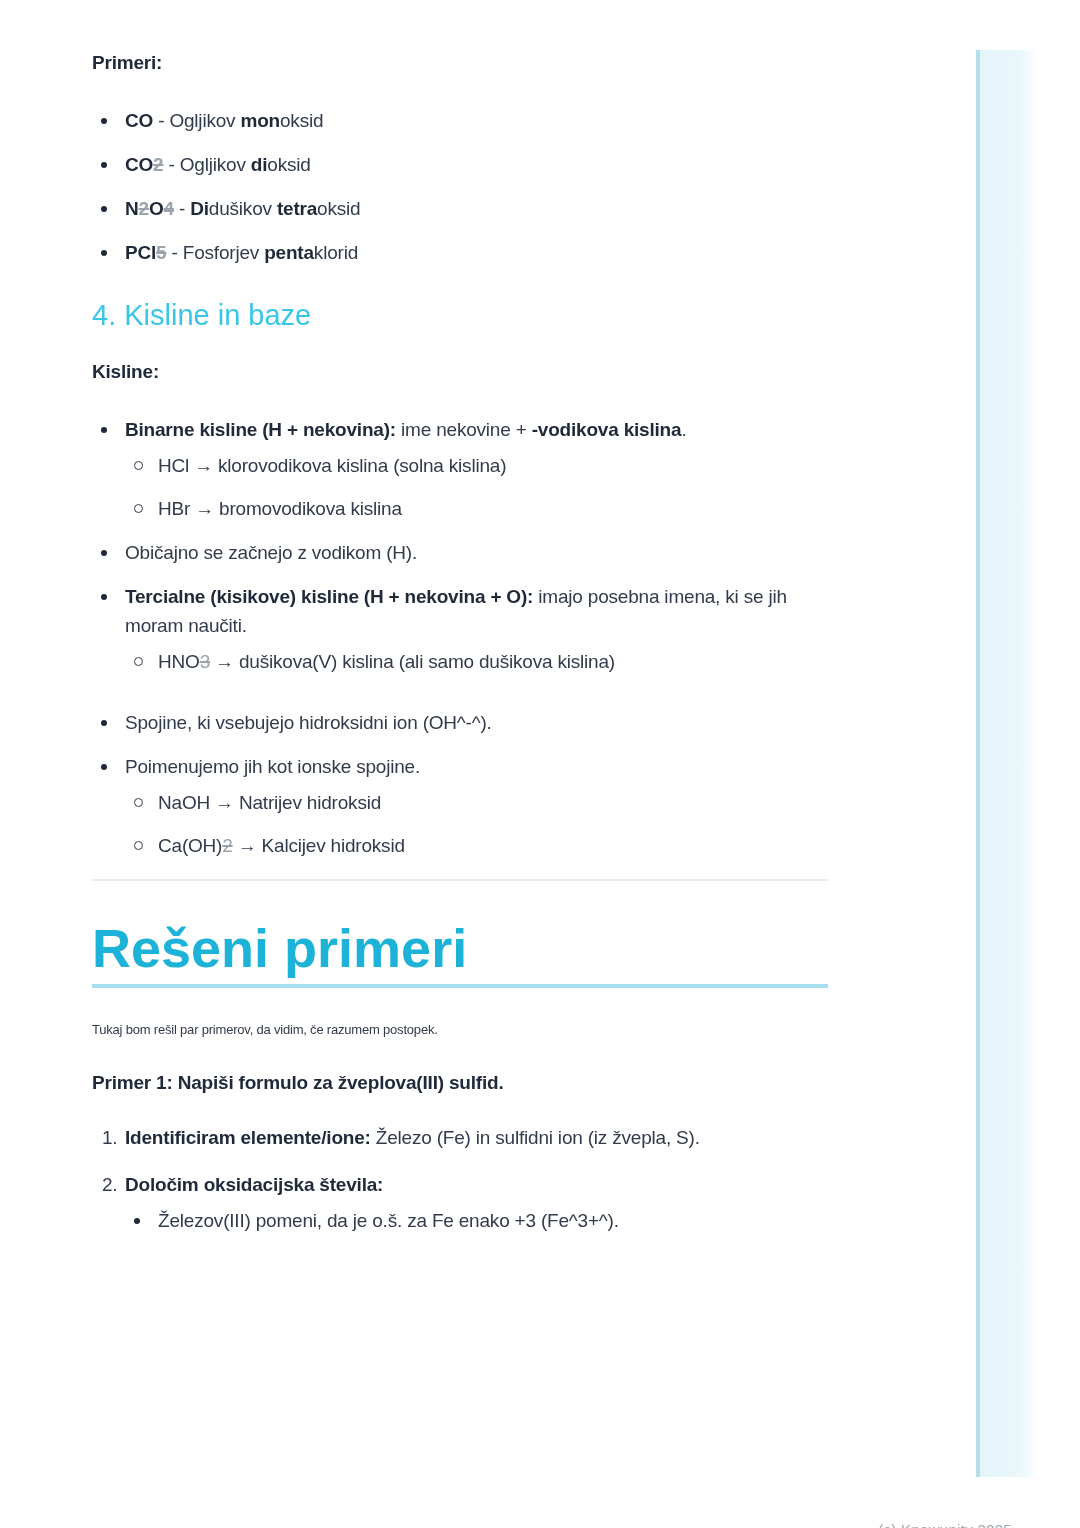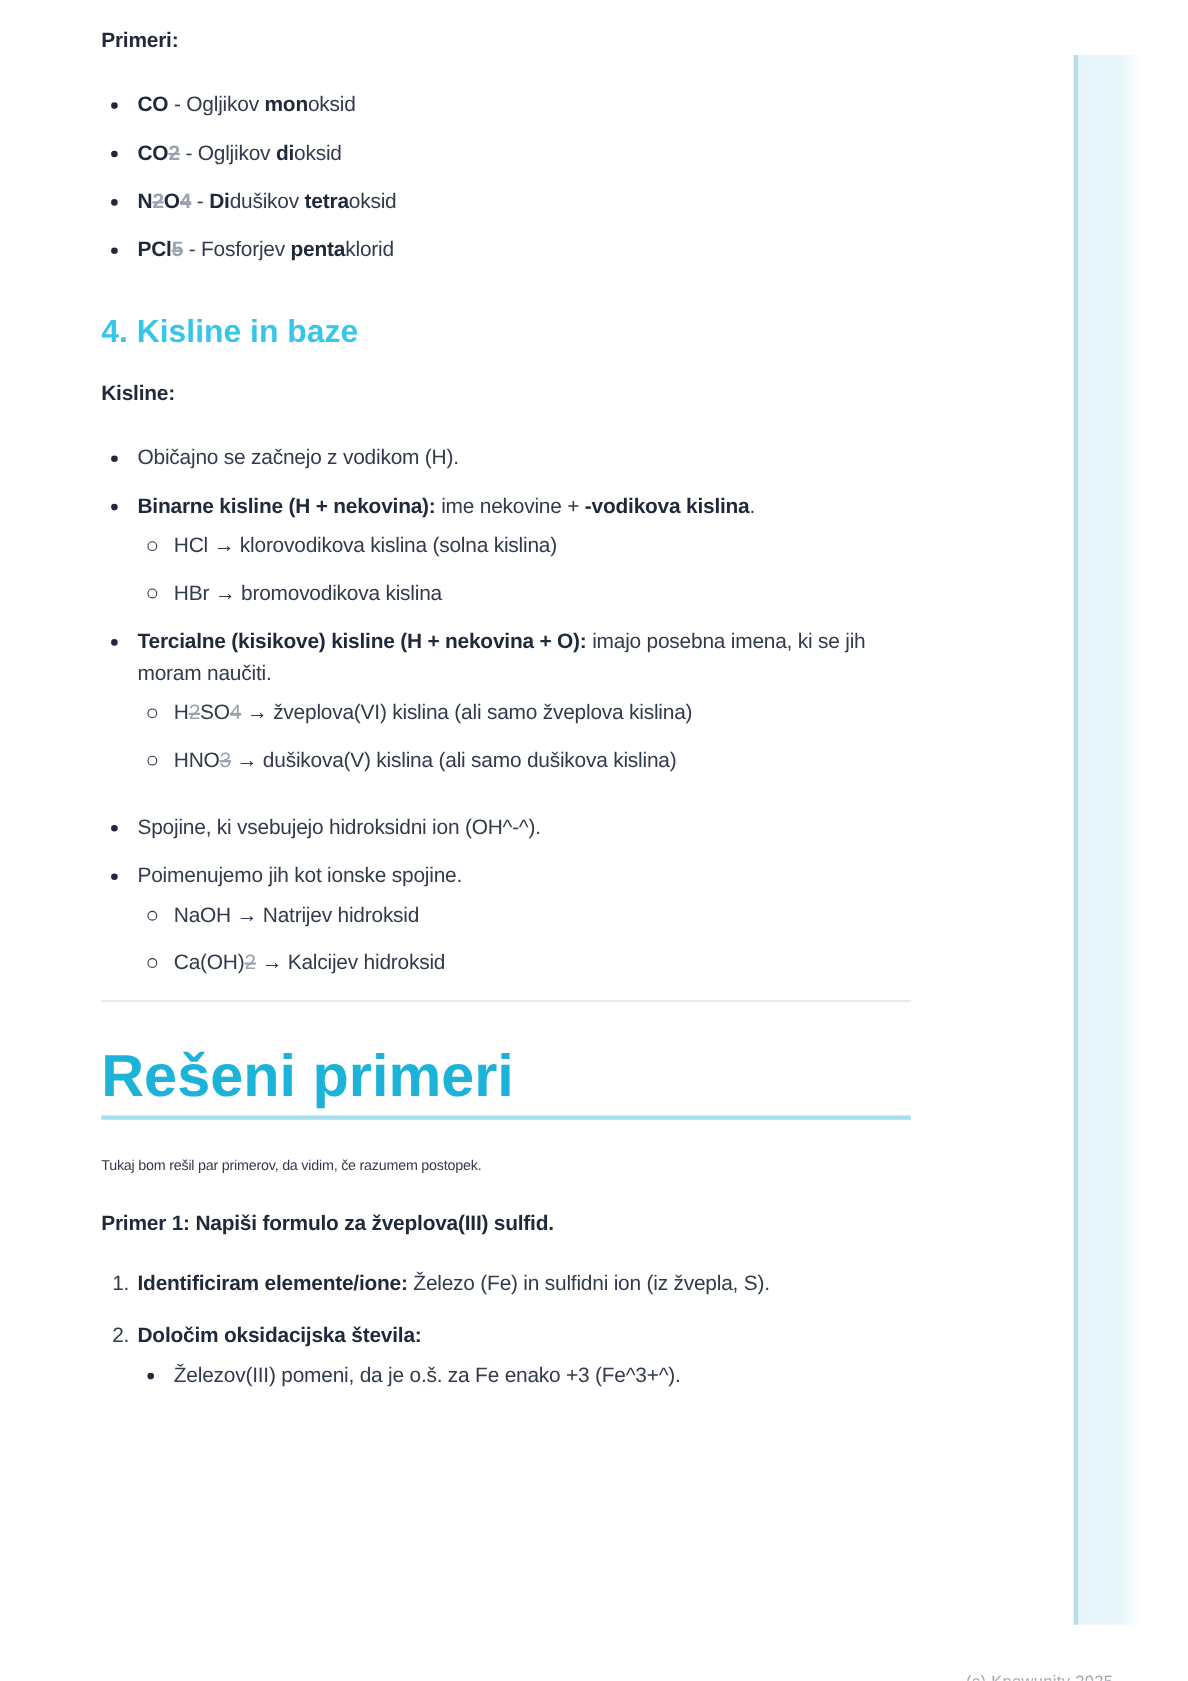--- a/index.html
+++ b/index.html
@@ -9,29 +9,29 @@
     font-family:"Liberation Sans", "DejaVu Sans", sans-serif;
     color:var(--body-text,#323b4b);
     letter-spacing:-0.2px;
   }
   .stripe {
     position:absolute; top:50px; left:976px; width:62px; height:1427px;
     border-left:4px solid var(--stripe-border,#b5e0eb);
     background:linear-gradient(to right, var(--stripe-fill,#e4f5f9) 0%, #eaf7fb 70%, rgba(255,255,255,0) 100%);
     z-index:1;
   }
-  .content { position:absolute; left:92px; top:0; width:740px; padding-top:26px; z-index:2; }
+  .content { position:absolute; left:92px; top:12px; width:740px; padding-top:39px; z-index:2; }
 
   .bold-label { font-size:19px; line-height:23px; font-weight:700; color:var(--bold-text,#1f2939); }
   .lbl-kisline { margin-top:27px; }
   .lbl-baze   { margin-top:26px; }
   .lbl-primer { margin-top:27px; }
 
   h2.section-h {
-    margin-top:42px; font-size:29px; line-height:36px; font-weight:700;
+    margin-top:30px; font-size:29px; line-height:36px; font-weight:400;
     color:var(--accent-heading,#38c6e8); letter-spacing:0;
   }
   h1.page-h {
     margin-top:44px; font-size:54px; line-height:46px; font-weight:700;
     color:var(--accent-title,#1db3d8); letter-spacing:0;
   }
   .title-underline { margin-top:13px; height:4px; width:736px; background:var(--title-underline,#a6dff0); }
 
   p.body-p { margin-top:27px; font-size:13px; line-height:29px; }
 
@@ -85,32 +85,31 @@
     <li><span class="b">CO</span><span class="b g">2</span><span> - Ogljikov </span><span class="b">di</span><span>oksid</span></li>
     <li><span class="b">N</span><span class="b g">2</span><span class="b">O</span><span class="b g">4</span><span> - </span><span class="b">Di</span><span>dušikov </span><span class="b">tetra</span><span>oksid</span></li>
     <li><span class="b">PCl</span><span class="b g">5</span><span> - Fosforjev </span><span class="b">penta</span><span>klorid</span></li>
   </ul>
 
   <h2 class="section-h">4. Kisline in baze</h2>
 
   <p class="bold-label lbl-kisline">Kisline:</p>
 
   <ul class="l1">
-    <li><span>Običajno se začnejo z vodikom (H).</span></li>
     <li>
       <span><span class="b">Binarne kisline (H + nekovina):</span><span> ime nekovine + </span><span class="b">-vodikova kislina</span><span>.</span></span>
       <ul class="l2">
         <li><span>HCl → klorovodikova kislina (solna kislina)</span></li>
         <li><span>HBr → bromovodikova kislina</span></li>
       </ul>
     </li>
+    <li><span>Običajno se začnejo z vodikom (H).</span></li>
     <li>
       <span><span class="b">Tercialne (kisikove) kisline (H + nekovina + O):</span><span> imajo posebna imena, ki se jih moram naučiti.</span></span>
       <ul class="l2">
-        <li><span>H</span><span class="g">2</span><span>SO</span><span class="g">4</span><span> → žveplova(VI) kislina (ali samo žveplova kislina)</span></li>
         <li><span>HNO</span><span class="g">3</span><span> → dušikova(V) kislina (ali samo dušikova kislina)</span></li>
       </ul>
     </li>
   </ul>
 
 
   <ul class="l1">
     <li><span>Spojine, ki vsebujejo hidroksidni ion (OH^-^).</span></li>
     <li>
       <span><span>Poimenujemo jih kot ionske spojine.</span></span>

